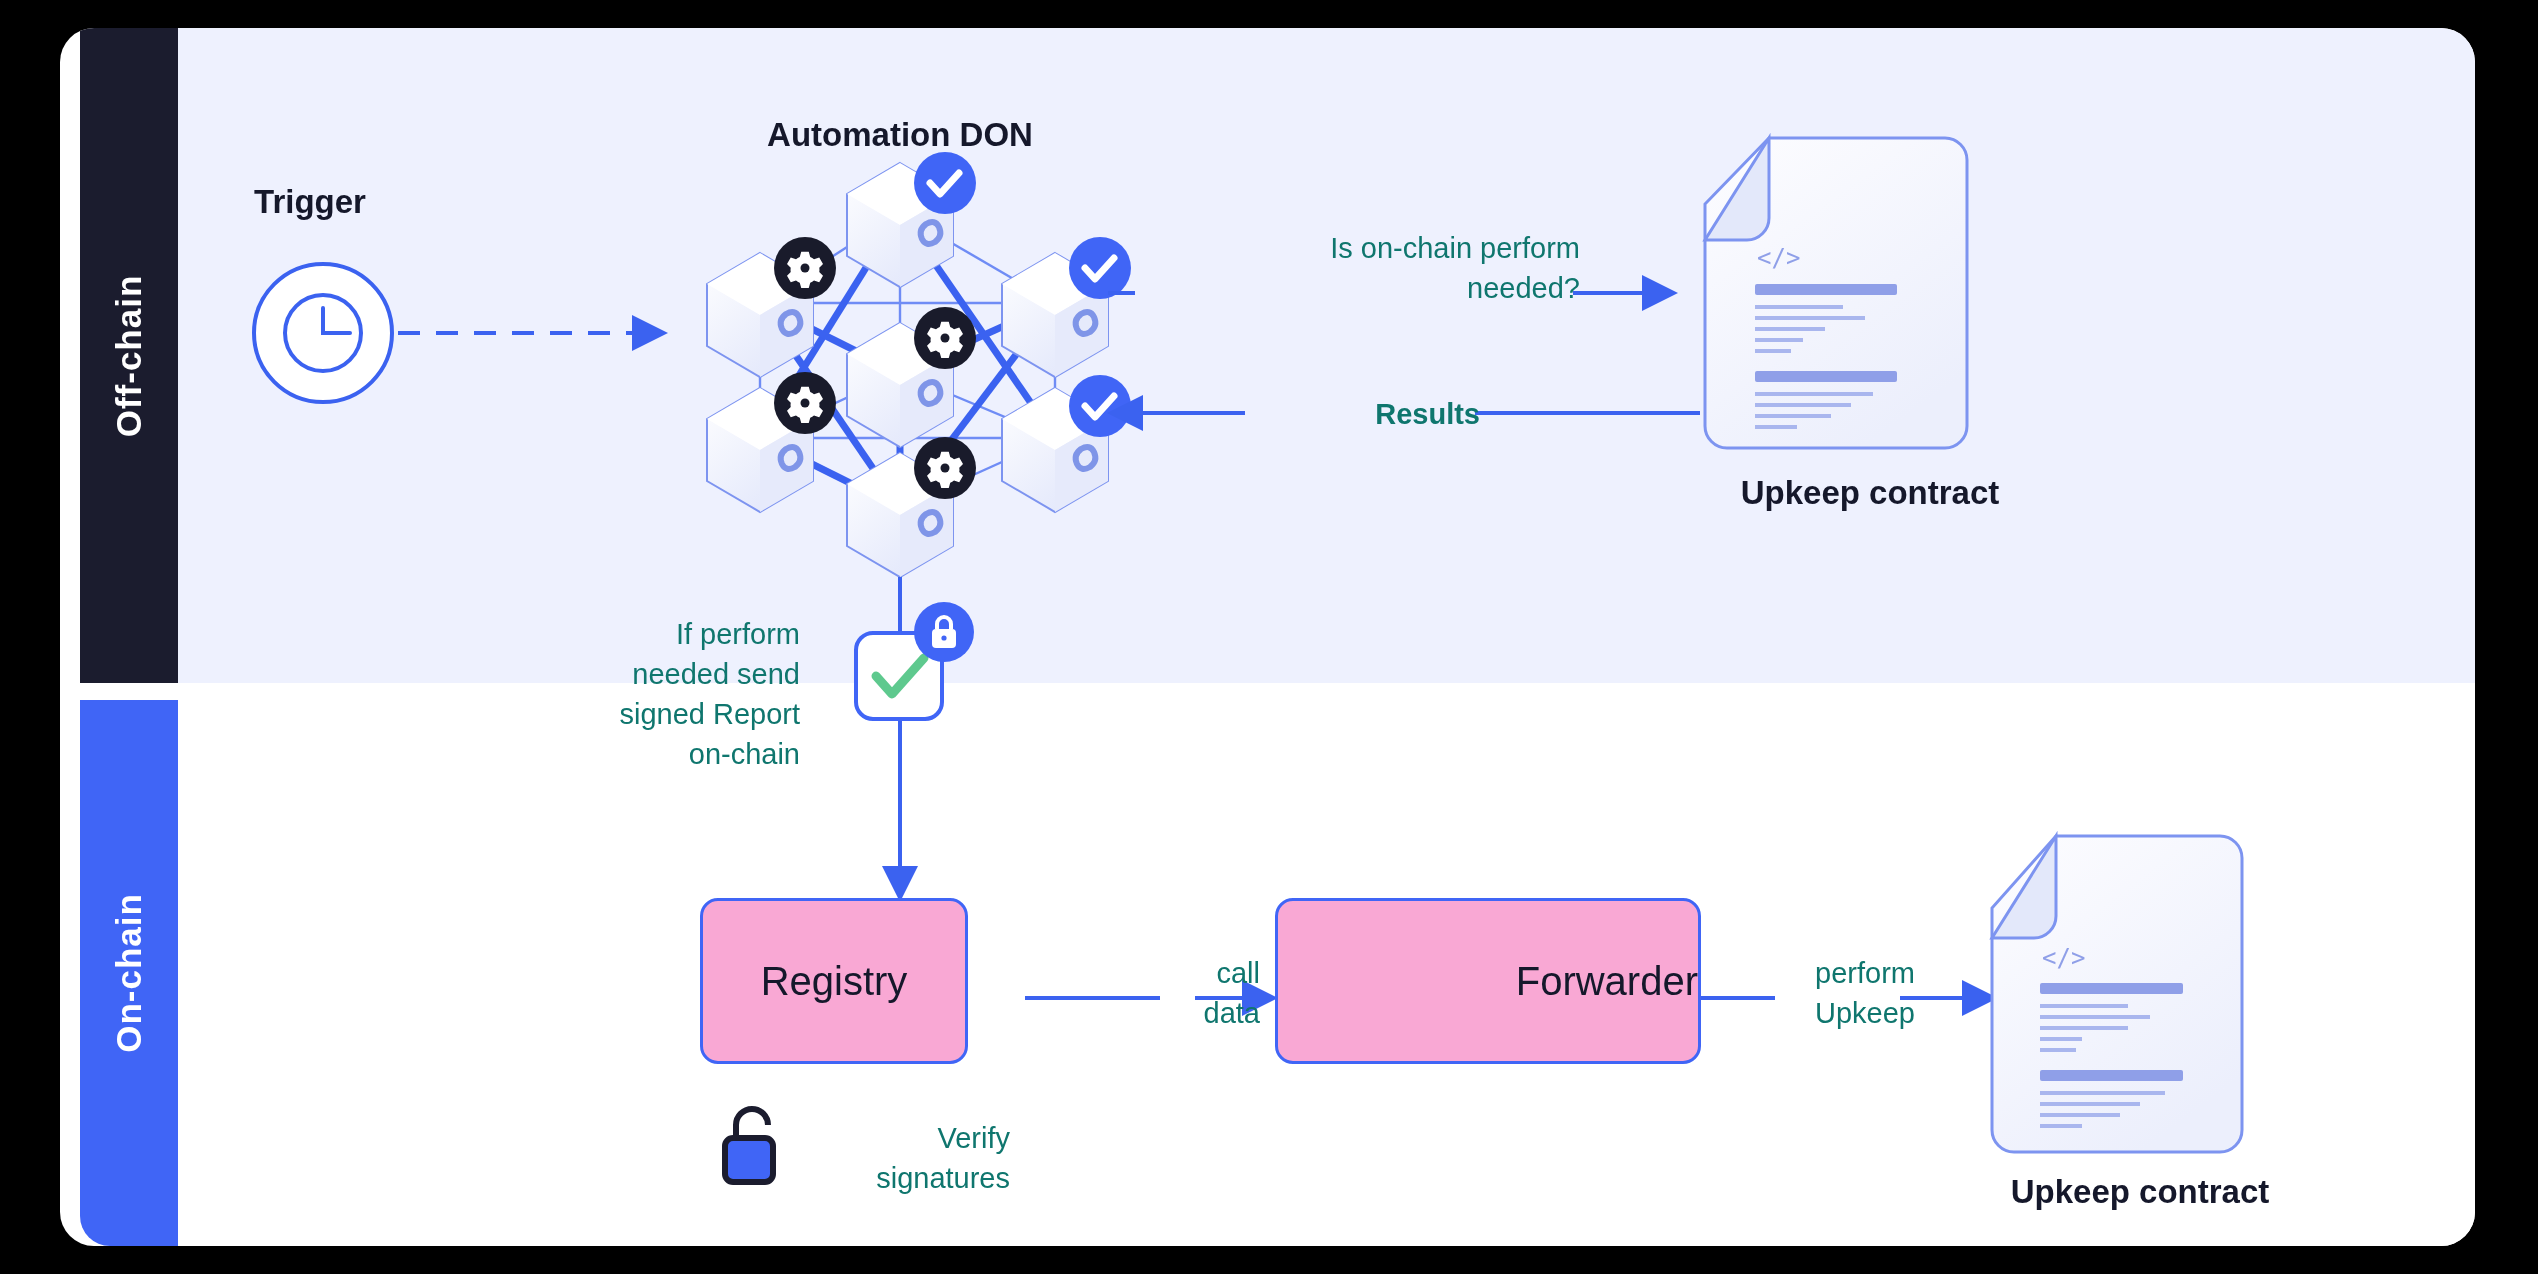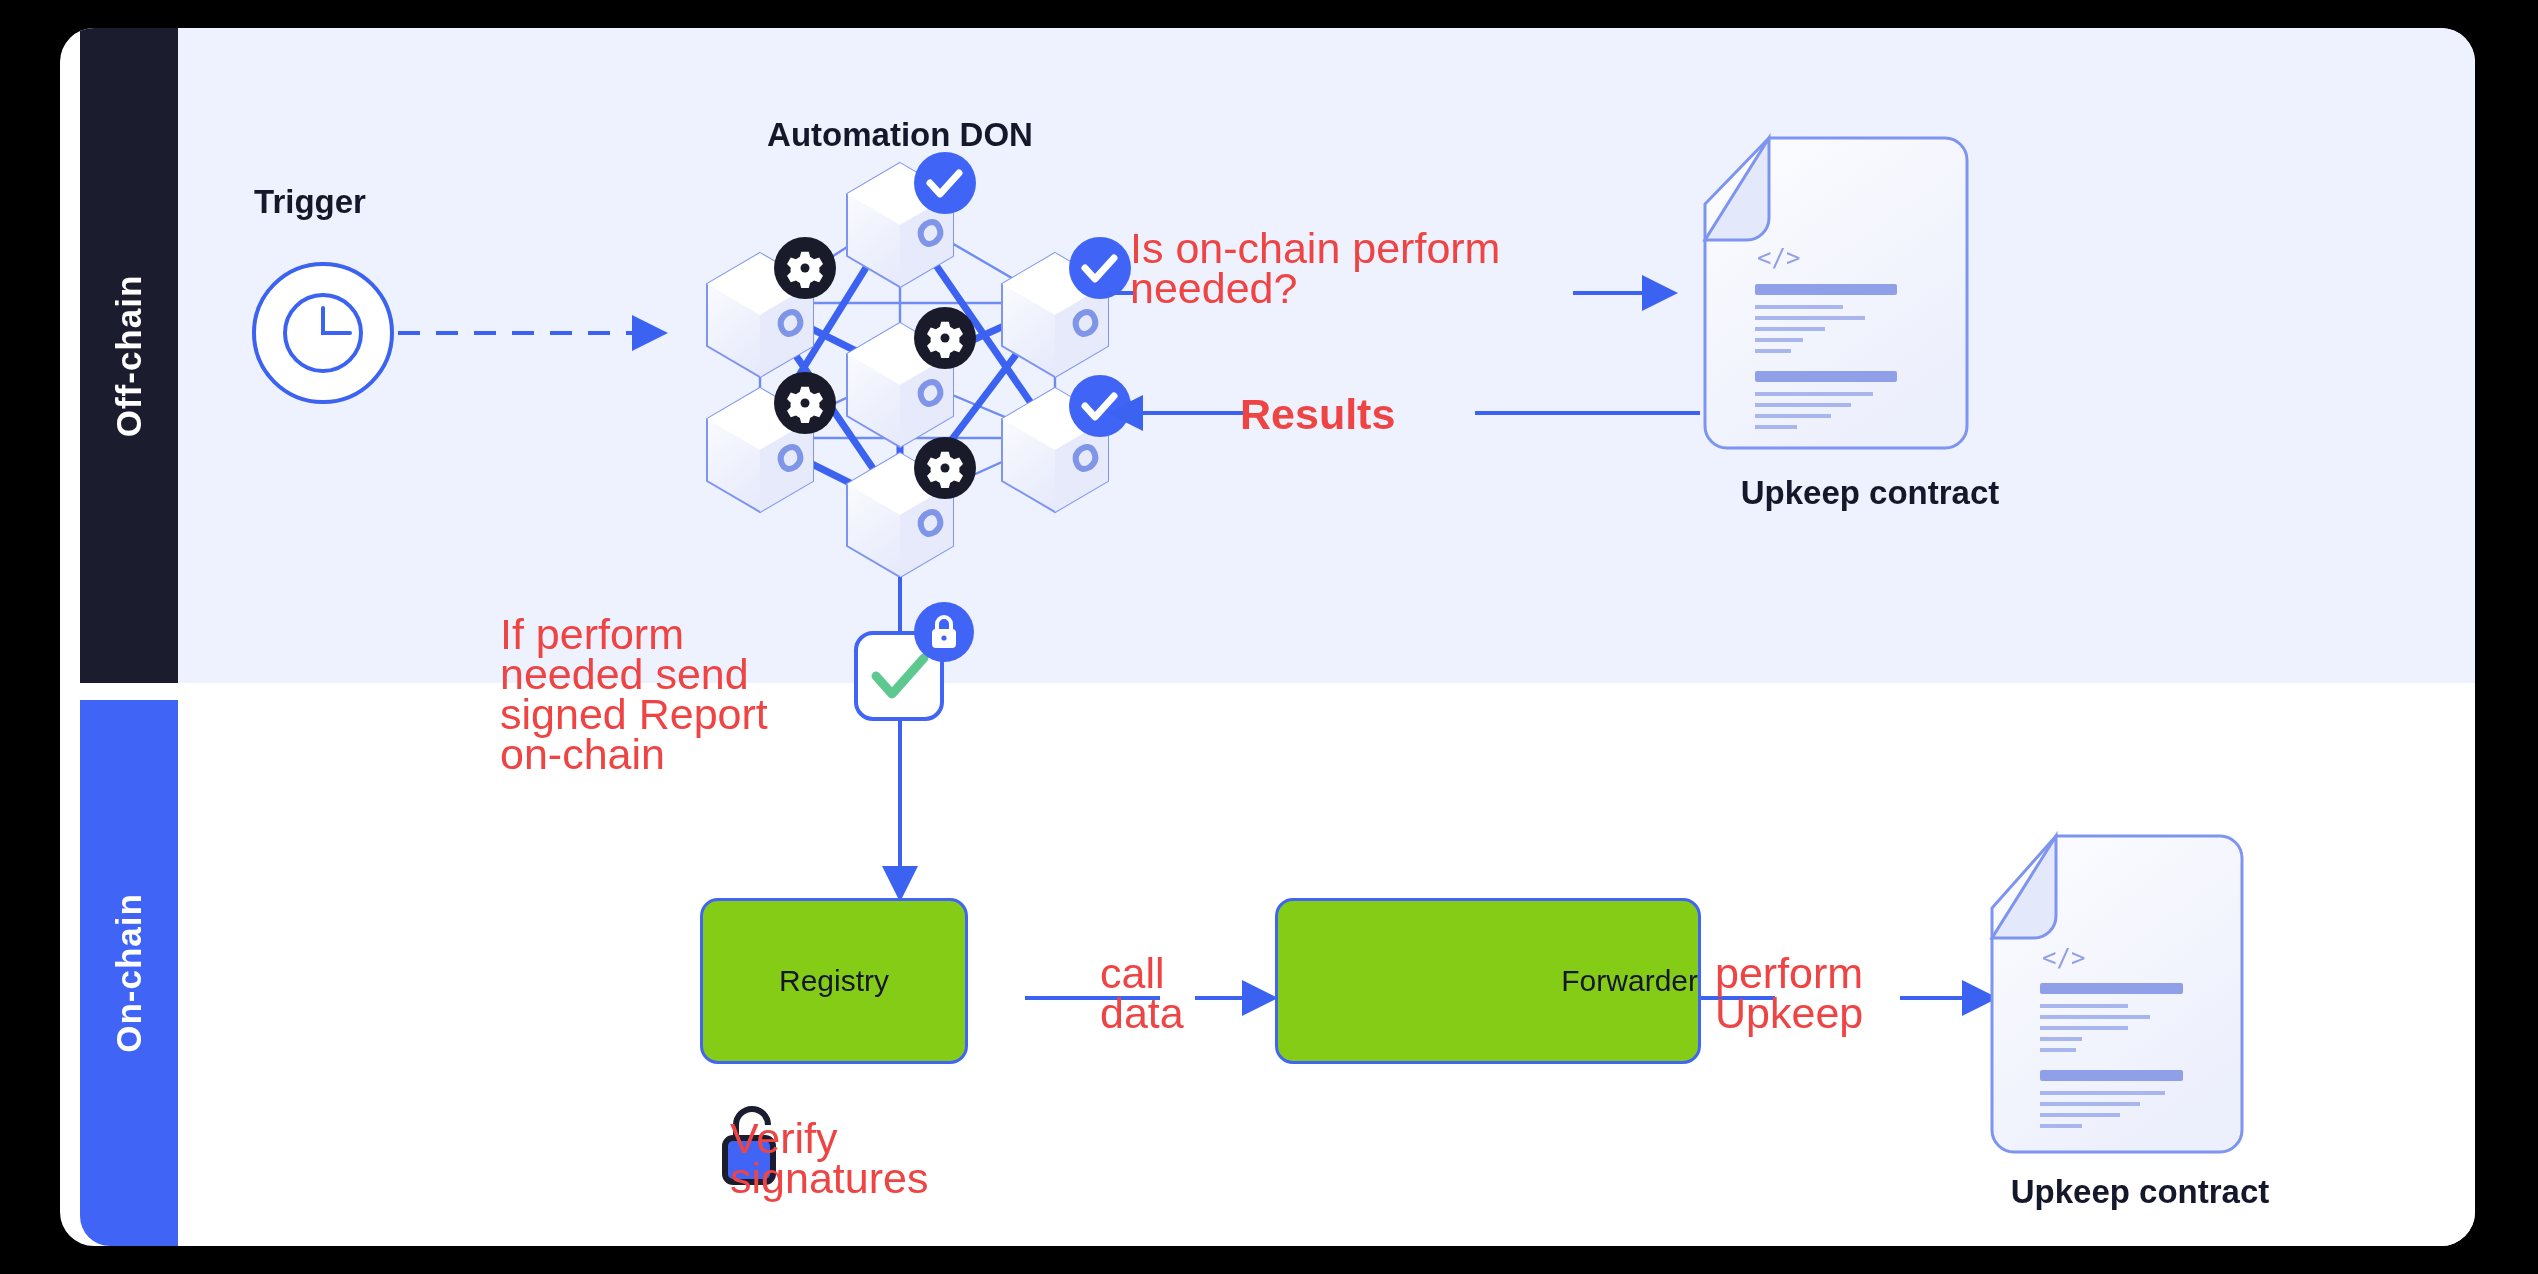--- a/index.html
+++ b/index.html
@@ -11,24 +11,24 @@
   
   .side{position:absolute;left:20px;width:98px;display:flex;align-items:center;justify-content:center;}
   .side span{transform:rotate(-90deg);white-space:nowrap;color:#fff;font-weight:bold;font-size:35px;letter-spacing:1px;}
   .side-off{top:0px;height:655px;background:#1b1c2e;}
   .side-on{top:672px;height:546px;background:#4065f6;border-radius:0 0 0 30px;}
 
   
   .band-off{position:absolute;left:118px;top:0px;width:2297px;height:655px;background:#eef1fe;}
   .band-on{position:absolute;left:118px;top:655px;width:2297px;height:563px;background:#ffffff;}
 
-  .lbl{position:absolute;color:#ef4444;font-size:43px;line-height:40px;text-align:left;}
+  .lbl{position:absolute;color:#0f766e;font-size:29px;line-height:40px;text-align:right;}
   .ttl{position:absolute;color:#15182b;font-weight:bold;font-size:33px;text-align:center;white-space:nowrap;}
 
-  .boxnode{position:absolute;background:#84cc16;border:3px solid #4065f6;border-radius:18px;display:flex;align-items:center;justify-content:center;color:#15182b;font-size:30px;}
+  .boxnode{position:absolute;background:#f9a8d4;border:3px solid #4065f6;border-radius:18px;display:flex;align-items:center;justify-content:center;color:#15182b;font-size:40px;}
 
   svg{position:absolute;left:0;top:0;overflow:visible;}
   .ln{stroke:#3b62f0;stroke-width:4;fill:none;}
   .lnthick{stroke:#3b62f0;stroke-width:7;fill:none;}
   .lnthin{stroke:#6f8cf5;stroke-width:2.4;fill:none;}
 </style>
 </head>
 <body>
 
 <div id="stage">

